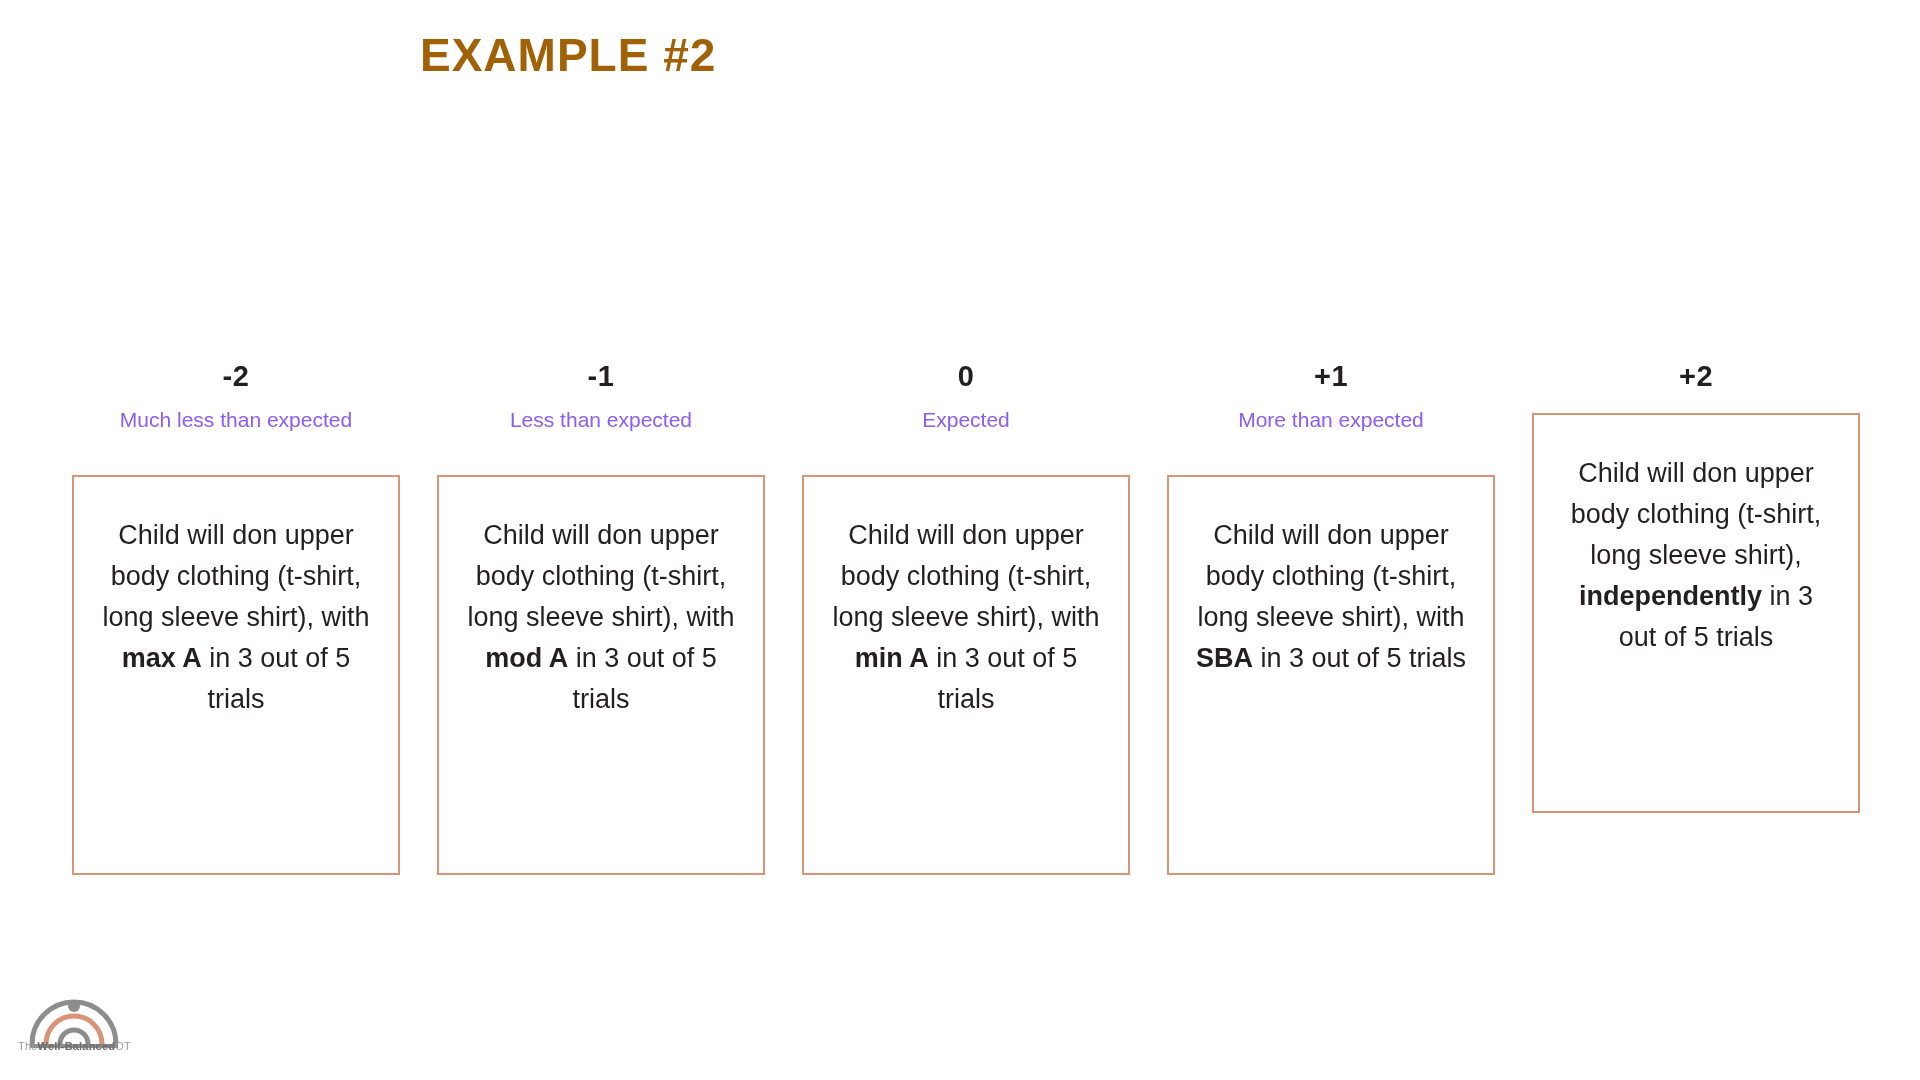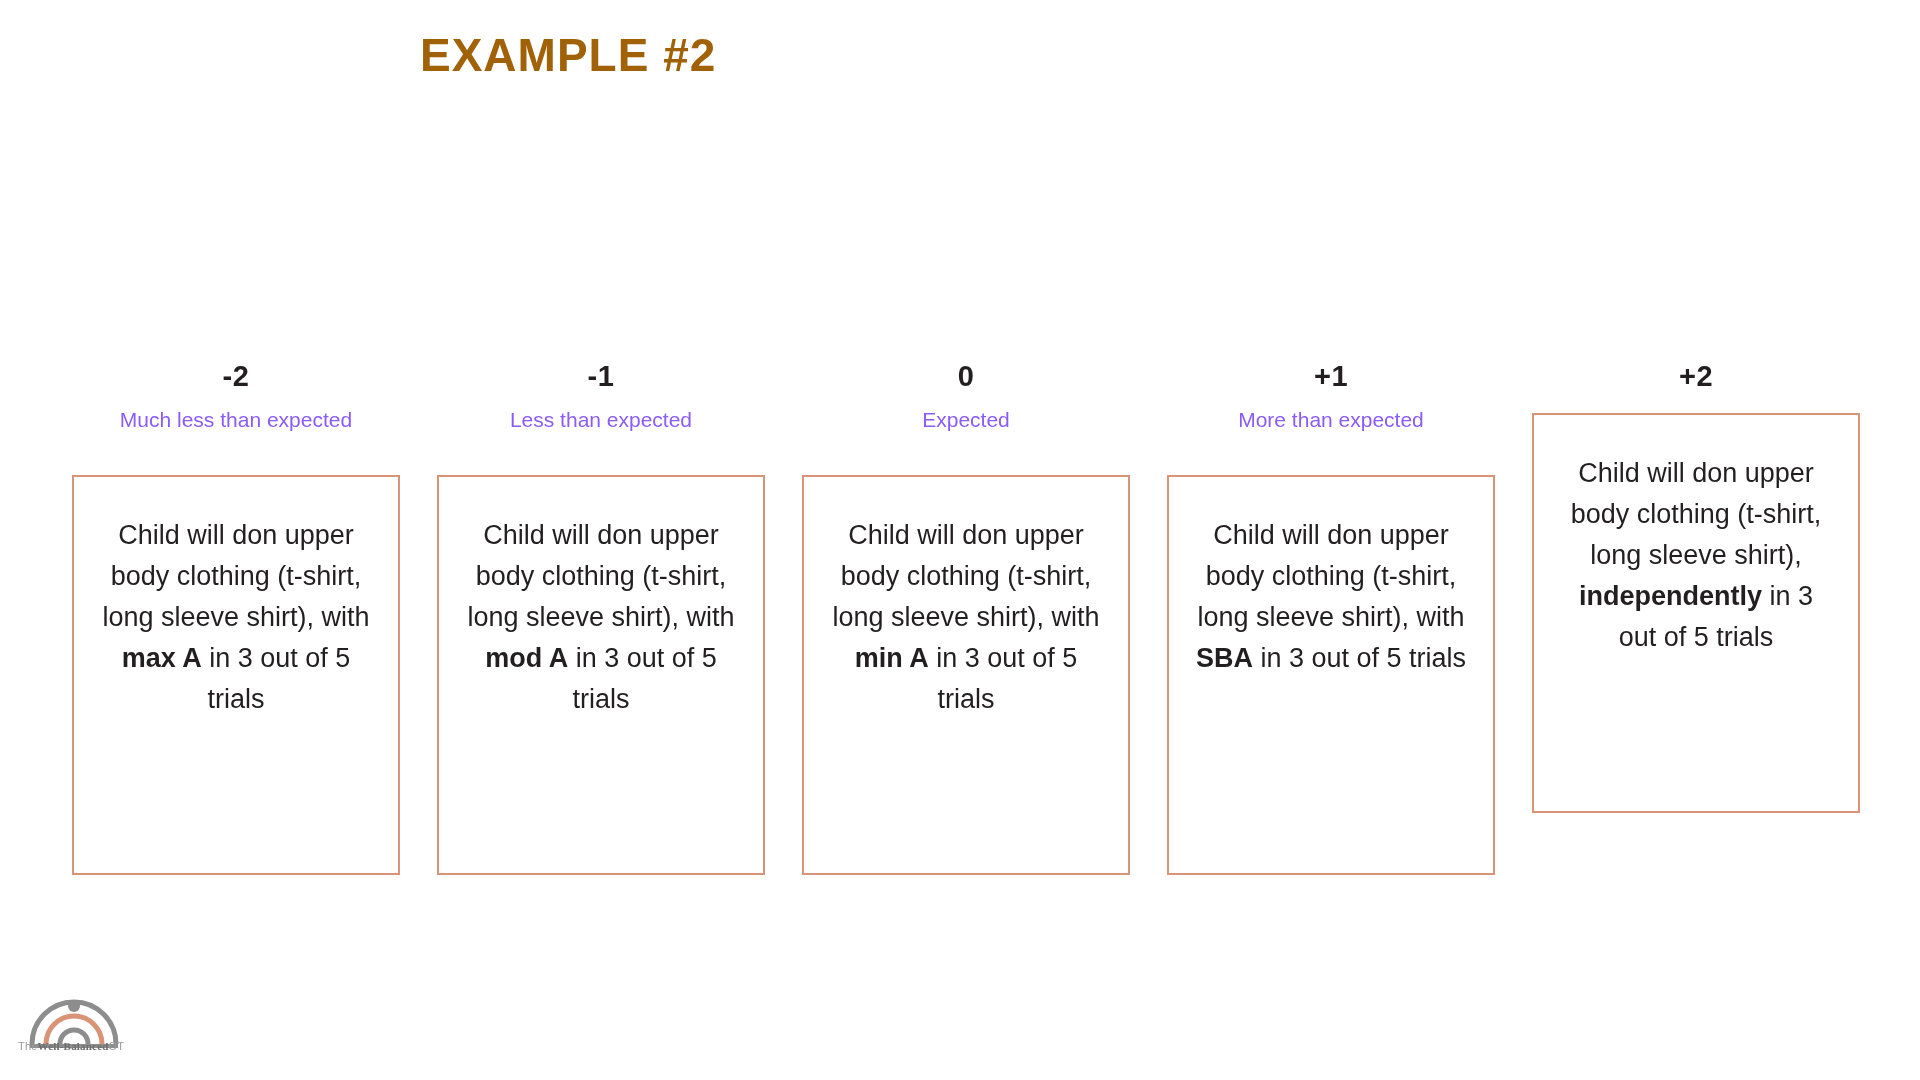--- a/index.html
+++ b/index.html
@@ -100,21 +100,21 @@
     height: 70px;
   }
   .logo-text {
     position: absolute;
     left: 18px;
     top: 1040px;
     font-size: 11px;
     color: #9a9a9a;
     letter-spacing: 0.2px;
   }
-  .logo-text b { color: #6d6d6d; font-family: Liberation Serif, serif; }
+  .logo-text b { color: #6d6d6d; }
 </style>
 </head>
 <body>
 
 <div class="slide">
 
   <div class="title">EXAMPLE #2</div>
 
   <div class="intro">
   </div>

